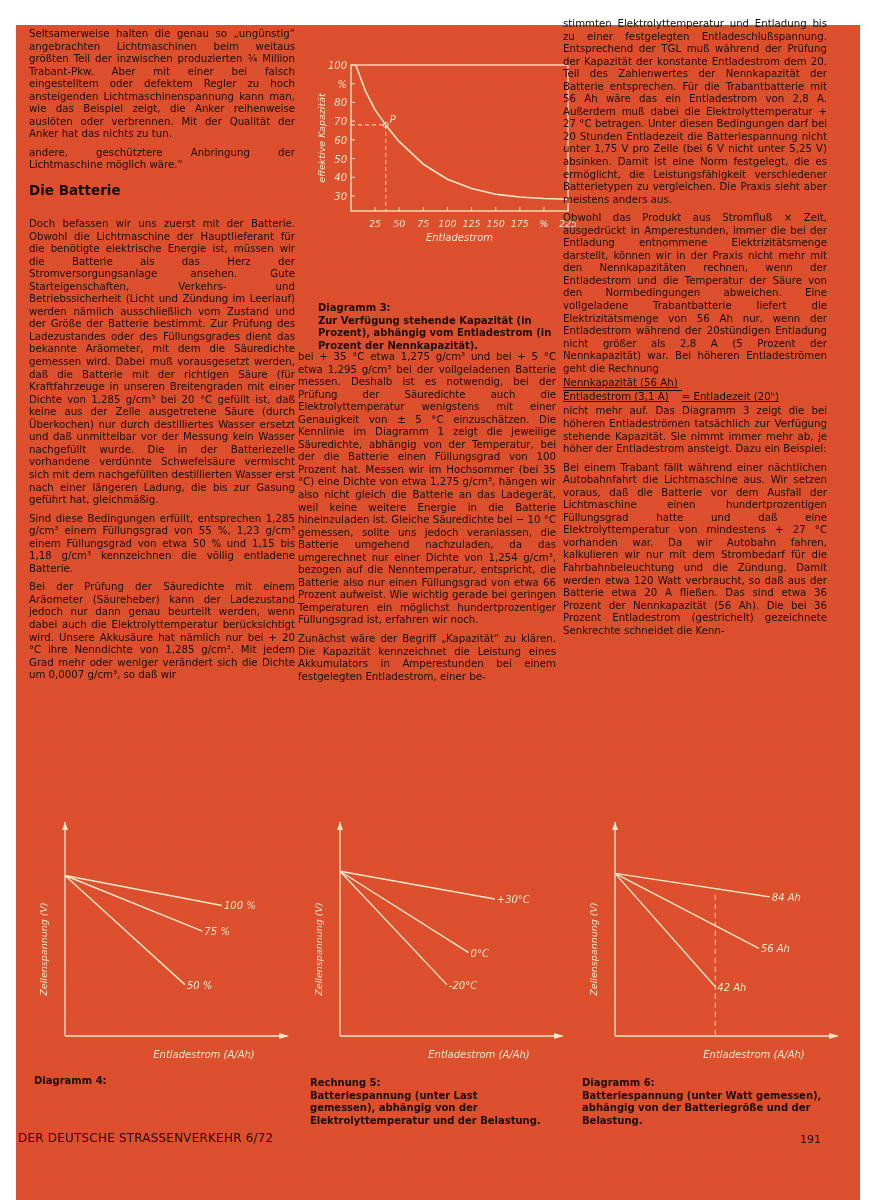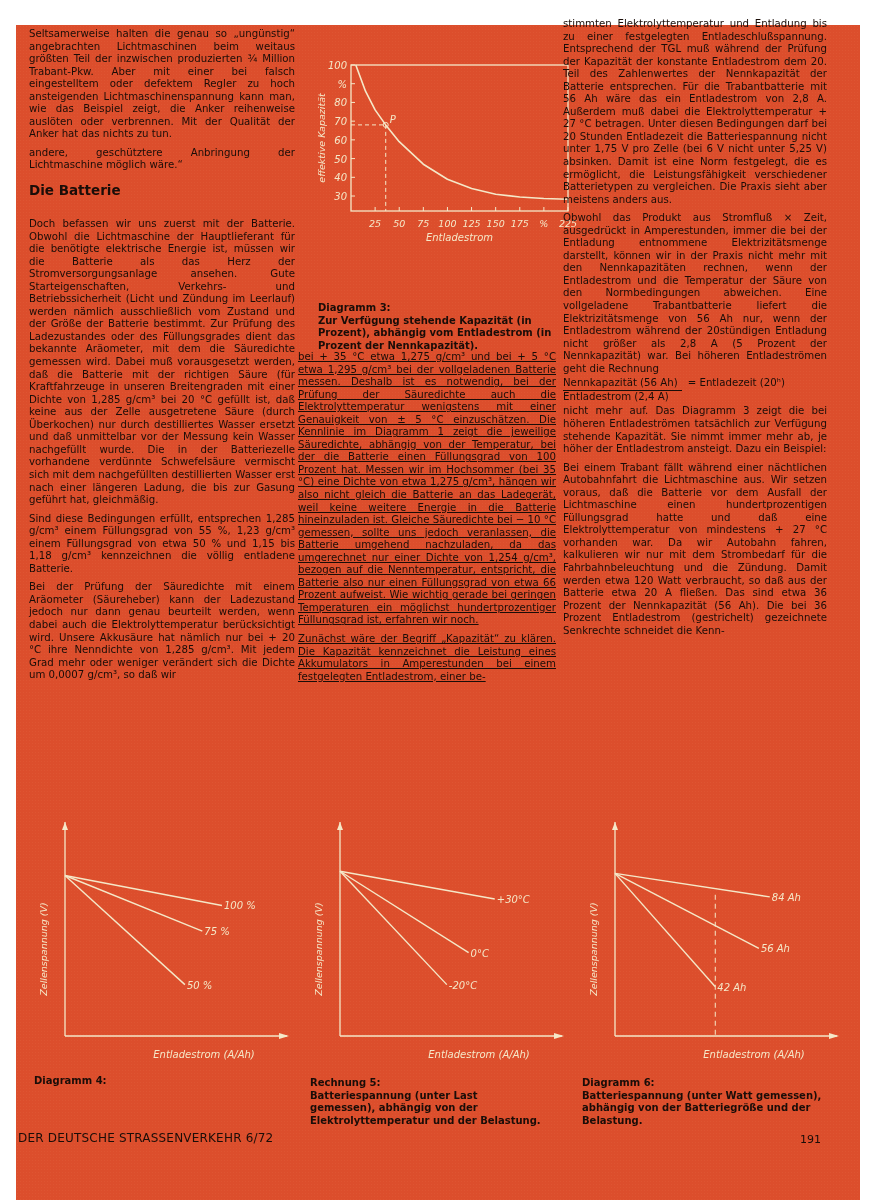--- a/index.html
+++ b/index.html
@@ -2,29 +2,29 @@
 <html><head>
 <meta charset="utf-8">
 <style>
   html,body{margin:0;padding:0;background:#ffffff;}
   body{width:872px;height:1200px;position:relative;overflow:hidden;font-family:"DejaVu Sans",sans-serif;}
   .page{position:absolute;left:16px;top:25px;width:844px;height:1175px;background:#dc4e2c;
         background-image:radial-gradient(rgba(255,200,150,0.06) 1px, transparent 1px);background-size:3px 3px;}
   .col{position:absolute;color:#1a0d08;font-size:10.2px;line-height:12.55px;text-align:justify;}
   .col p{margin:0 0 6px 0;}
   .col1{left:29px;top:28px;width:266px;}
-  .col2{left:298px;top:351px;width:258px;text-decoration:underline;}
+  .col2{left:298px;top:351px;width:258px;}
   .col3{left:563px;top:18px;width:264px;}
   h2{font-size:13.5px;margin:10px 0 20px 0;font-weight:bold;line-height:16px;}
   .caption{position:absolute;color:#1a0d08;font-size:10px;line-height:12.5px;font-weight:bold;}
   .caption .ttl{display:block;}
-  .fraction{display:flex;align-items:flex-start;margin:2px 0 2px 0;}
+  .fraction{display:flex;align-items:flex-end;margin:2px 0 2px 0;text-decoration:underline;}
   .fraction .frac{display:inline-flex;flex-direction:column;}
   .fraction .num{border-bottom:1px solid #1a0d08;padding-right:4px;}
-  .fraction .eq{margin-left:6px;}
+  .fraction .eq{margin-left:0;}
   .footer{position:absolute;left:18px;top:1131px;font-size:12px;color:#1a0d08;letter-spacing:0.2px;text-align:center;}
   .pagenum{position:absolute;left:800px;top:1133px;font-size:11px;color:#1a0d08;}
   svg text{font-family:"DejaVu Sans",sans-serif;font-style:italic;fill:#f5e8c8;}
   .chart{position:absolute;}
 </style>
 </head>
 <body>
 
 <div class="page"></div>
 
@@ -90,21 +90,21 @@
   <p>bei + 35 °C etwa 1,275 g/cm³ und bei + 5 °C etwa 1,295 g/cm³ bei der vollgeladenen Batterie messen. Deshalb ist es notwendig, bei der Prüfung der Säuredichte auch die Elektrolyttemperatur wenigstens mit einer Genauigkeit von ± 5 °C einzuschätzen. Die Kennlinie im Diagramm 1 zeigt die jeweilige Säuredichte, abhängig von der Temperatur, bei der die Batterie einen Füllungsgrad von 100 Prozent hat. Messen wir im Hochsommer (bei 35 °C) eine Dichte von etwa 1,275 g/cm³, hängen wir also nicht gleich die Batterie an das Ladegerät, weil keine weitere Energie in die Batterie hineinzuladen ist. Gleiche Säuredichte bei − 10 °C gemessen, sollte uns jedoch veranlassen, die Batterie umgehend nachzuladen, da das umgerechnet nur einer Dichte von 1,254 g/cm³, bezogen auf die Nenntemperatur, entspricht, die Batterie also nur einen Füllungsgrad von etwa 66 Prozent aufweist. Wie wichtig gerade bei geringen Temperaturen ein möglichst hundertprozentiger Füllungsgrad ist, erfahren wir noch.</p>
   <p>Zunächst wäre der Begriff „Kapazität“ zu klären. Die Kapazität kennzeichnet die Leistung eines Akkumulators in Amperestunden bei einem festgelegten Entladestrom, einer be-</p>
 </div>
 
 <div class="col col3">
   <p>stimmten Elektrolyttemperatur und Entladung bis zu einer festgelegten Entladeschlußspannung. Entsprechend der TGL muß während der Prüfung der Kapazität der konstante Entladestrom dem 20. Teil des Zahlenwertes der Nennkapazität der Batterie entsprechen. Für die Trabantbatterie mit 56 Ah wäre das ein Entladestrom von 2,8 A. Außerdem muß dabei die Elektrolyttemperatur + 27 °C betragen. Unter diesen Bedingungen darf bei 20 Stunden Entladezeit die Batteriespannung nicht unter 1,75 V pro Zelle (bei 6 V nicht unter 5,25 V) absinken. Damit ist eine Norm festgelegt, die es ermöglicht, die Leistungsfähigkeit verschiedener Batterietypen zu vergleichen. Die Praxis sieht aber meistens anders aus.</p>
   <p style="margin-bottom:0">Obwohl das Produkt aus Stromfluß × Zeit, ausgedrückt in Amperestunden, immer die bei der Entladung entnommene Elektrizitätsmenge darstellt, können wir in der Praxis nicht mehr mit den Nennkapazitäten rechnen, wenn der Entladestrom und die Temperatur der Säure von den Normbedingungen abweichen. Eine vollgeladene Trabantbatterie liefert die Elektrizitätsmenge von 56 Ah nur, wenn der Entladestrom während der 20stündigen Entladung nicht größer als 2,8 A (5 Prozent der Nennkapazität) war. Bei höheren Entladeströmen geht die Rechnung</p>
   <div class="fraction">
     <span class="frac">
       <span class="num">Nennkapazität (56 Ah)</span>
-      <span>Entladestrom  (2,4 A)</span>
+      <span>Entladestrom  (3,1 A)</span>
     </span>
     <span class="eq">= Entladezeit (20ʰ)</span>
   </div>
   <p>nicht mehr auf. Das Diagramm 3 zeigt die bei höheren Entladeströmen tatsächlich zur Verfügung stehende Kapazität. Sie nimmt immer mehr ab, je höher der Entladestrom ansteigt. Dazu ein Beispiel:</p>
   <p>Bei einem Trabant fällt während einer nächtlichen Autobahnfahrt die Lichtmaschine aus. Wir setzen voraus, daß die Batterie vor dem Ausfall der Lichtmaschine einen hundertprozentigen Füllungsgrad hatte und daß eine Elektrolyttemperatur von mindestens + 27 °C vorhanden war. Da wir Autobahn fahren, kalkulieren wir nur mit dem Strombedarf für die Fahrbahnbeleuchtung und die Zündung. Damit werden etwa 120 Watt verbraucht, so daß aus der Batterie etwa 20 A fließen. Das sind etwa 36 Prozent der Nennkapazität (56 Ah). Die bei 36 Prozent Entladestrom (gestrichelt) gezeichnete Senkrechte schneidet die Kenn-</p>
 </div>
 
 <svg class="chart" id="chart4" style="left:25px;top:800px;" width="270" height="265">
     <line x1="40" y1="236" x2="40" y2="22" stroke="#f5e8c8" stroke-width="1.3"></line>
     <path d="M37,30L40,22L43,30Z" fill="#f5e8c8"></path>

